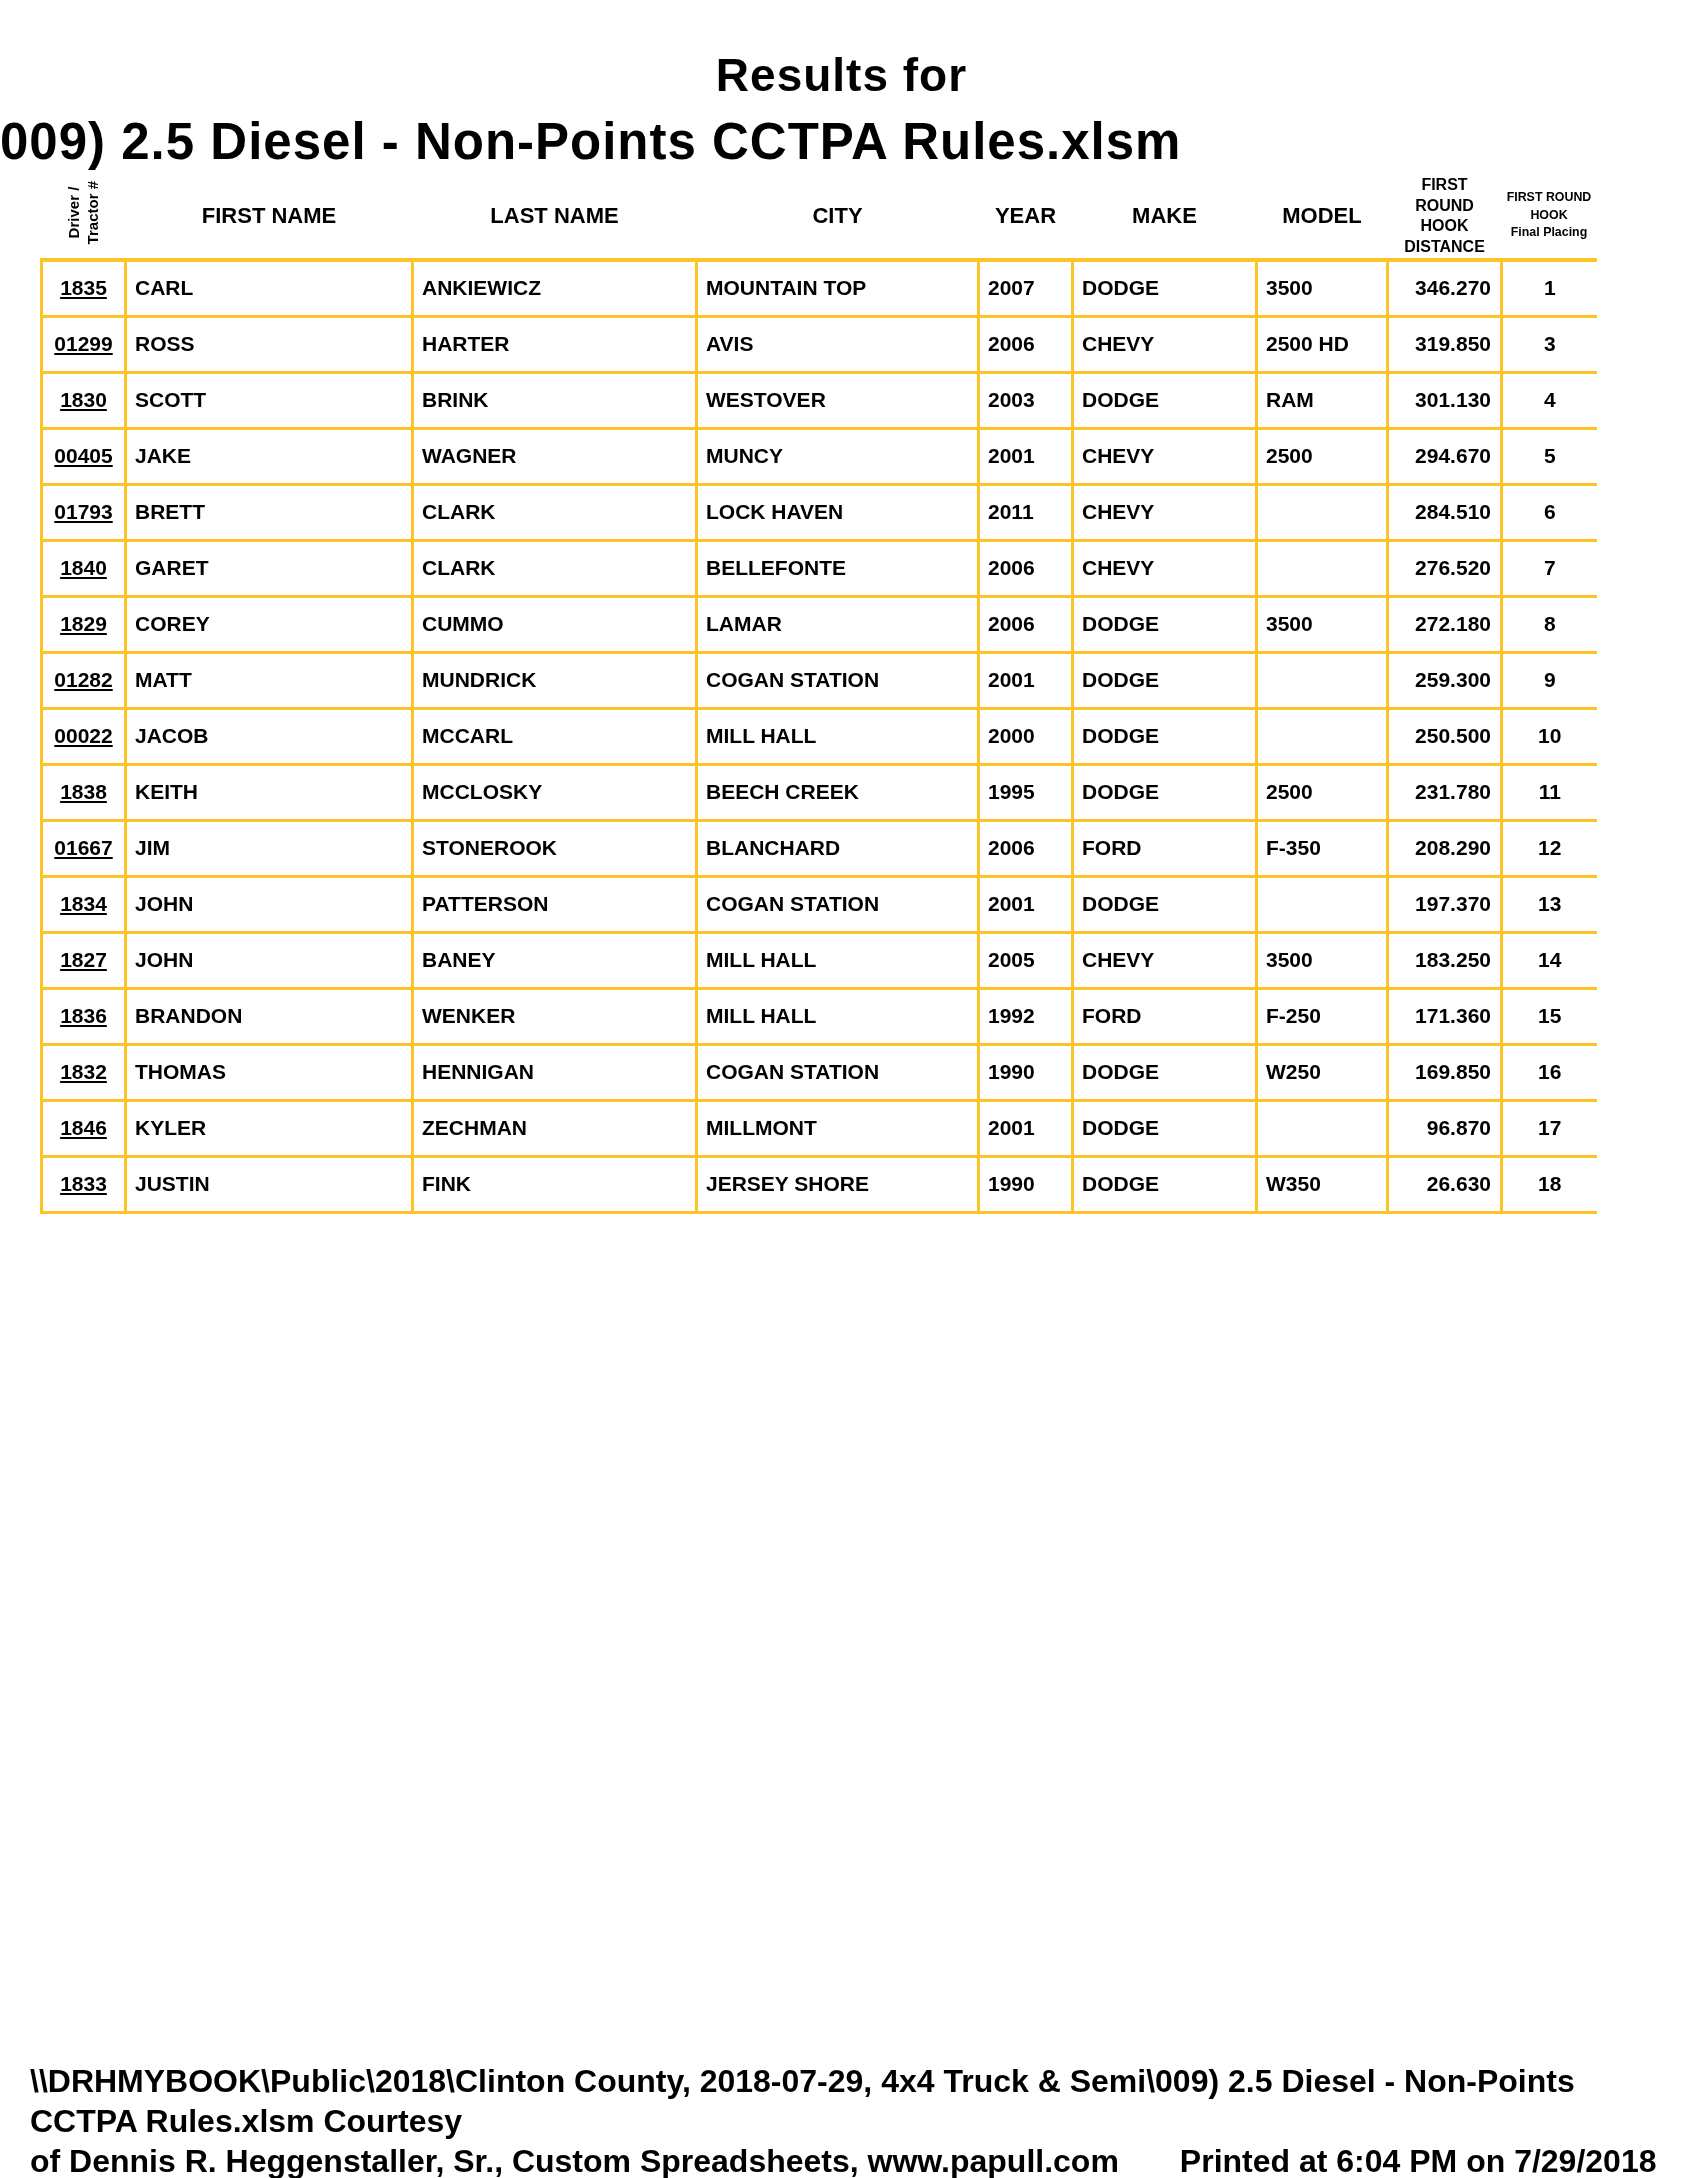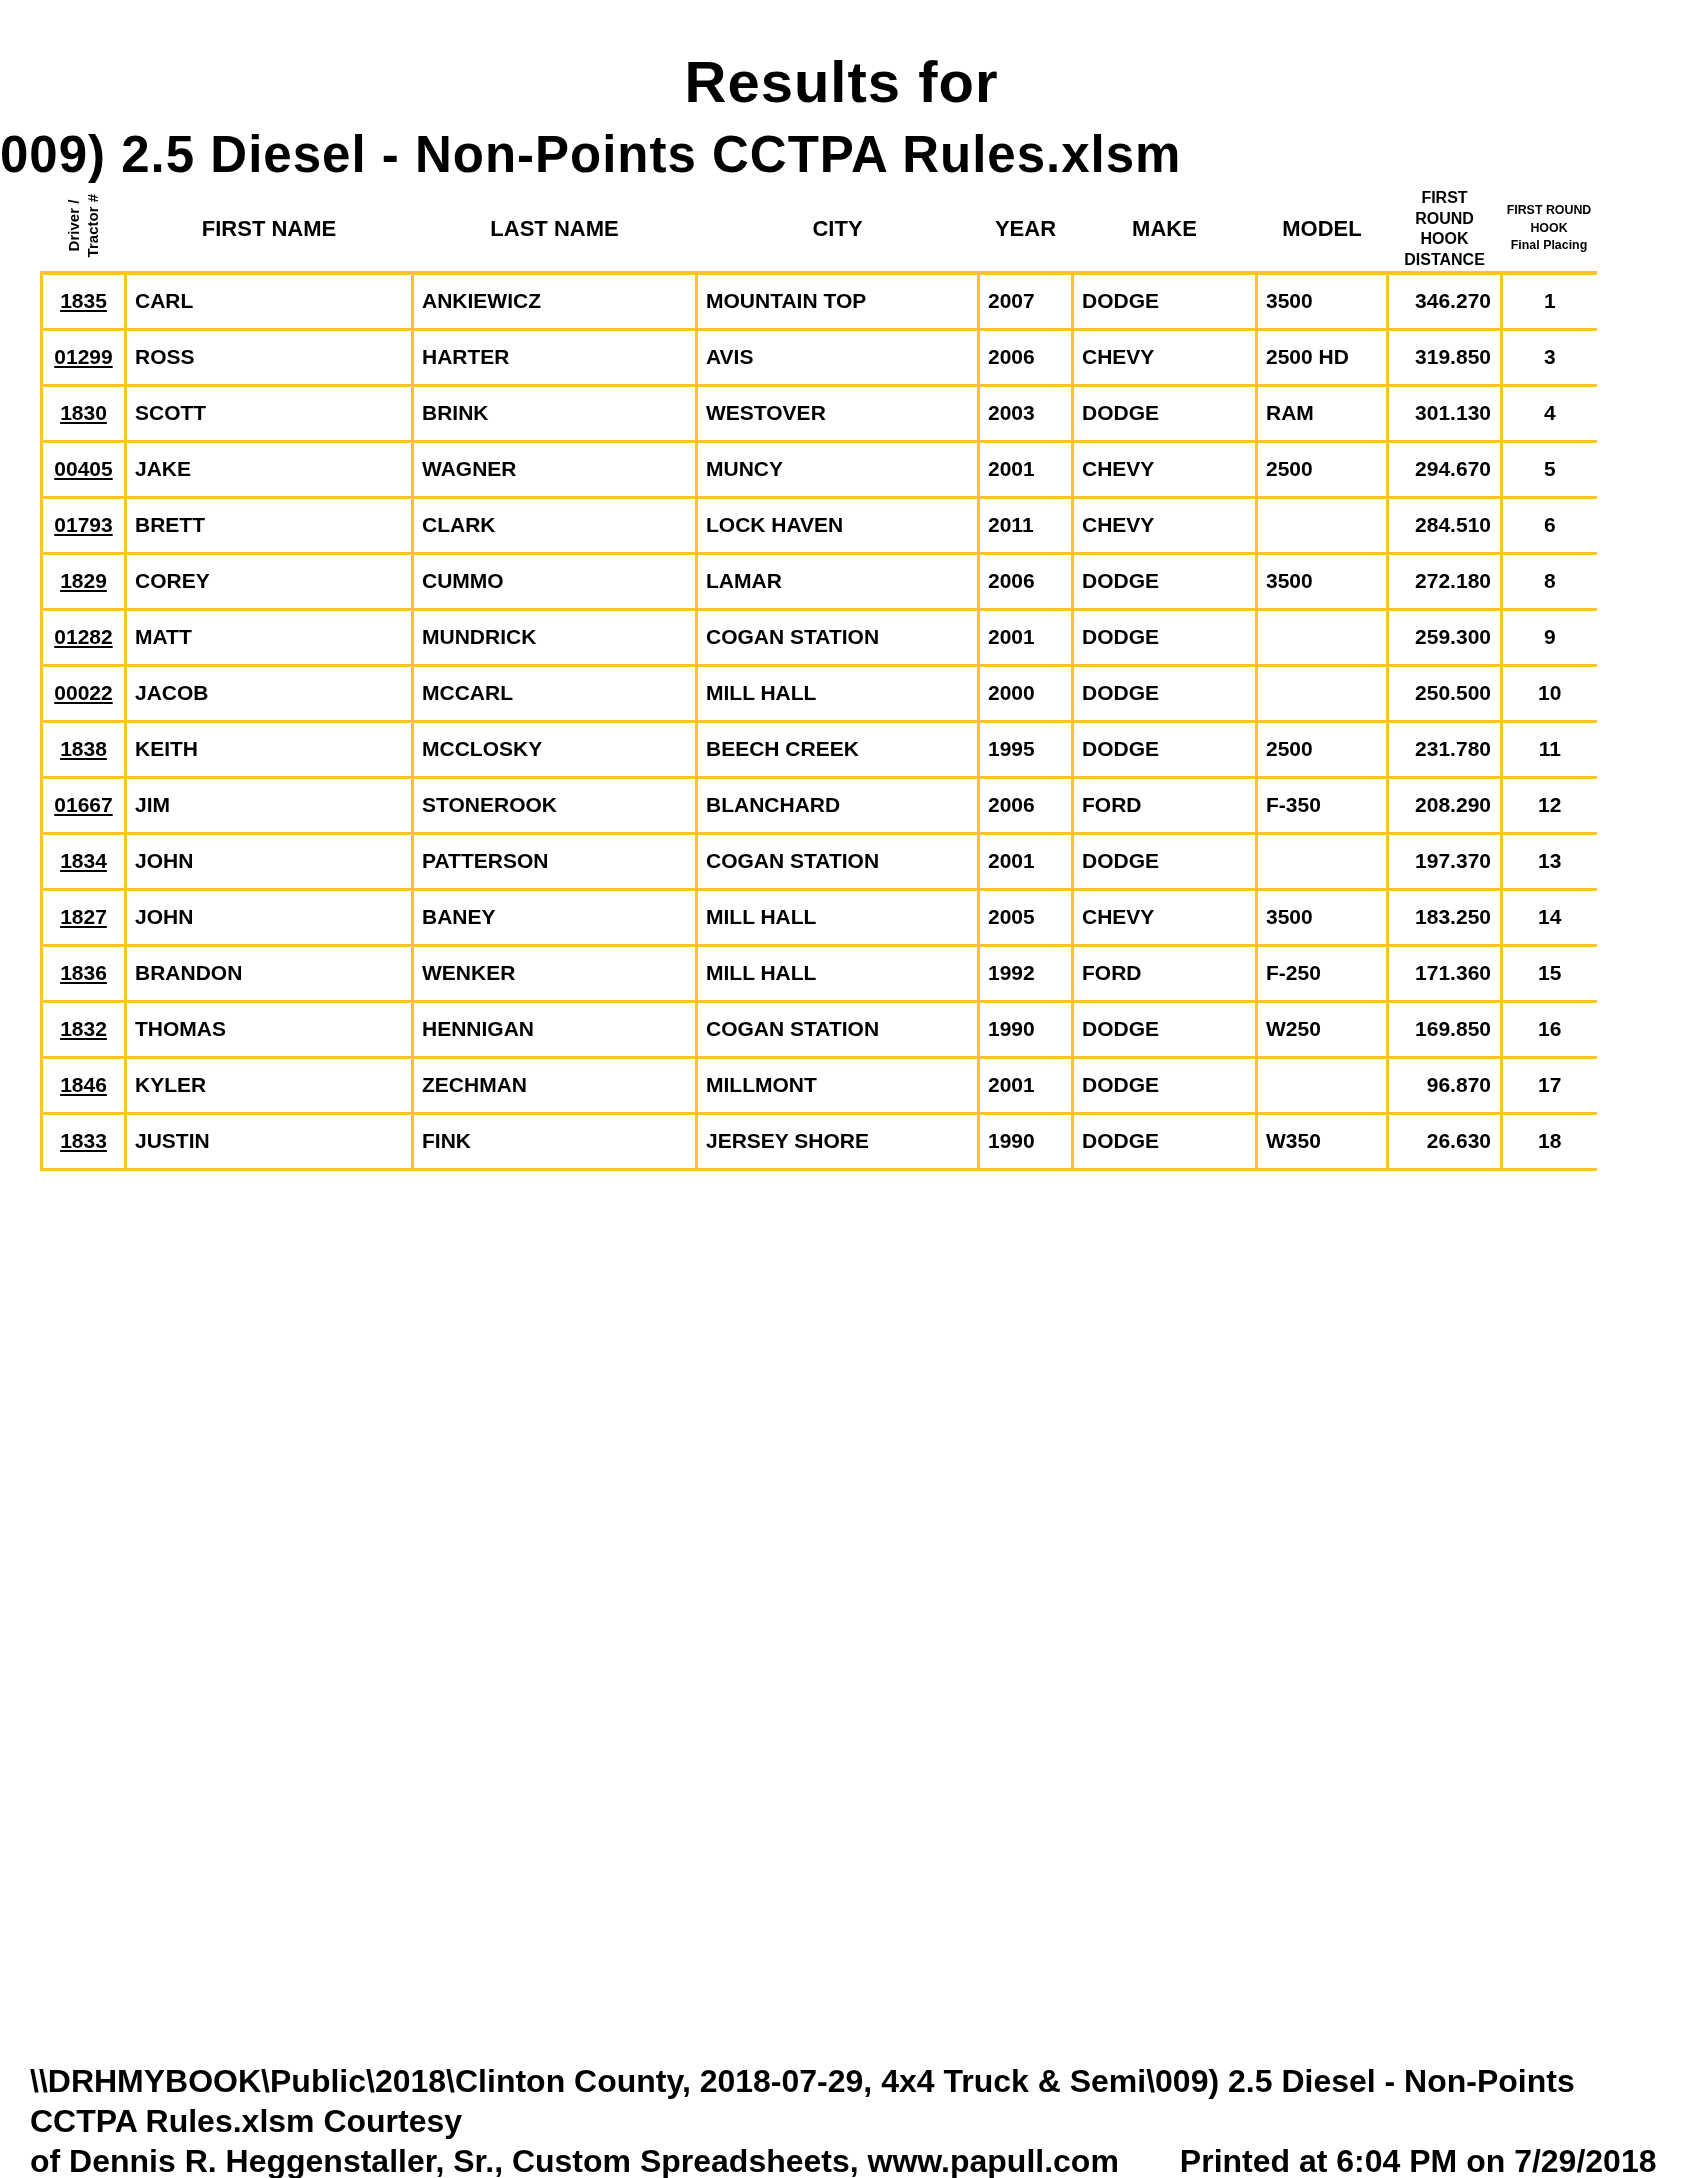--- a/index.html
+++ b/index.html
@@ -6,21 +6,21 @@
   * { margin: 0; padding: 0; box-sizing: border-box; }
   html, body { background: #ffffff; }
   body {
     width: 1683px; height: 2178px; position: relative;
     font-family: "Liberation Sans", sans-serif;
     font-weight: bold; color: var(--text-color);
   }
   .page { position: absolute; inset: 0; }
   .title-line1 {
     margin-top: 48px; text-align: center;
-    font-size: 58px; letter-spacing: 1px;
+    font-size: 46px; letter-spacing: 1px;
   }
   .title-line2 {
     margin-top: 10px; 
     font-size: 51px; letter-spacing: 1px;
   }
   table.results {
     margin-left: 40px; margin-top: 2px;
     border-collapse: collapse; table-layout: fixed;
     width: 1555px;
   }
@@ -144,20 +144,31 @@
           <td class="col-1">BRETT</td>
           <td class="col-2">CLARK</td>
           <td class="col-3">LOCK HAVEN</td>
           <td class="col-4">2011</td>
           <td class="col-5">CHEVY</td>
           <td class="col-6"></td>
           <td class="col-7">284.510</td>
           <td class="col-8">6</td>
         </tr>
         <tr>
+          <td class="col-0">1840</td>
+          <td class="col-1">GARET</td>
+          <td class="col-2">CLARK</td>
+          <td class="col-3">BELLEFONTE</td>
+          <td class="col-4">2006</td>
+          <td class="col-5">CHEVY</td>
+          <td class="col-6"></td>
+          <td class="col-7">276.520</td>
+          <td class="col-8">7</td>
+        </tr>
+        <tr>
           <td class="col-0">1829</td>
           <td class="col-1">COREY</td>
           <td class="col-2">CUMMO</td>
           <td class="col-3">LAMAR</td>
           <td class="col-4">2006</td>
           <td class="col-5">DODGE</td>
           <td class="col-6">3500</td>
           <td class="col-7">272.180</td>
           <td class="col-8">8</td>
         </tr>

